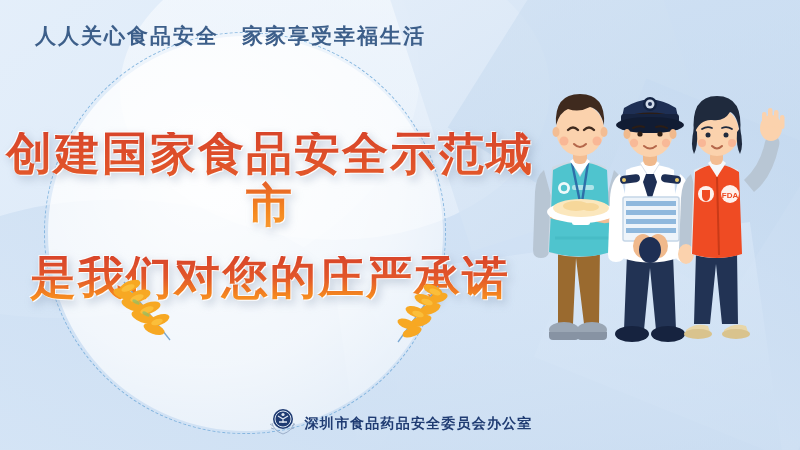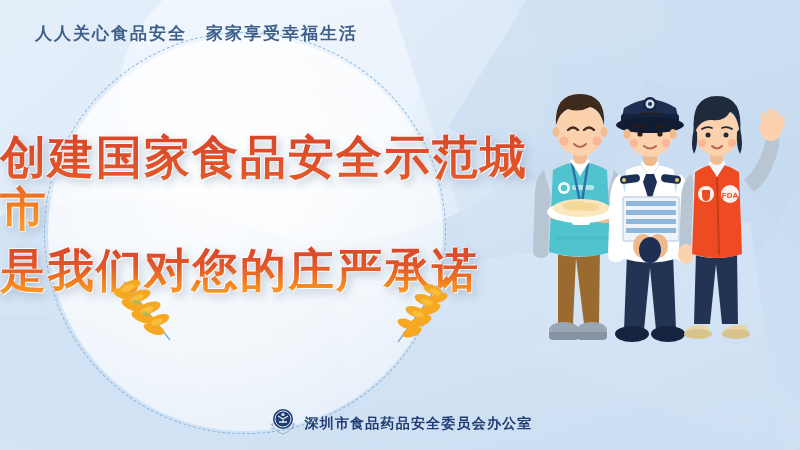--- a/index.html
+++ b/index.html
@@ -92,48 +92,50 @@
     width: 400px; height: 400px;
     border-radius: 50%;
     border: 1.4px dashed #6ca7d8;
     opacity: .75;
   }
 
   
   .tagline {
     position: absolute;
     left: 35px; top: 22px;
-    font-size: 17px;
+    font-size: 21px;
     font-weight: bold;
     letter-spacing: 2px;
     color: #3d5f8a;
     white-space: pre;
   }
 
   .headline {
     position: absolute;
     left: 0; top: 132px;
     width: 540px;
+    text-align: center;
     line-height: 1.12;
+    font-family: Liberation Mono, monospace;
   }
   .headline-line {
     display: block;
     font-size: 46px;
     font-weight: bold;
     letter-spacing: 2px;
     background: linear-gradient(180deg, #d8452a 0%, #e2572a 42%, #f5891f 78%, #f9a03a 100%);
     -webkit-background-clip: text;
     background-clip: text;
     color: transparent;
     -webkit-text-fill-color: transparent;
     filter: drop-shadow(1.5px 1.5px 0 rgba(255,255,255,.95))
             drop-shadow(-1px -1px 0 rgba(255,255,255,.8))
             drop-shadow(3px 4px 4px rgba(120,140,170,.35));
   }
-  .headline-line.l2 { margin-top: 10px; }
+  .headline-line.l2 { margin-top: 21px; }
 
   
   .wheat { position: absolute; }
   .wheat-left  { left: 112px; top: 272px; }
   .wheat-right { left: 388px; top: 276px; }
 
   
   .people { position: absolute; left: 528px; top: 62px; }
 
   

